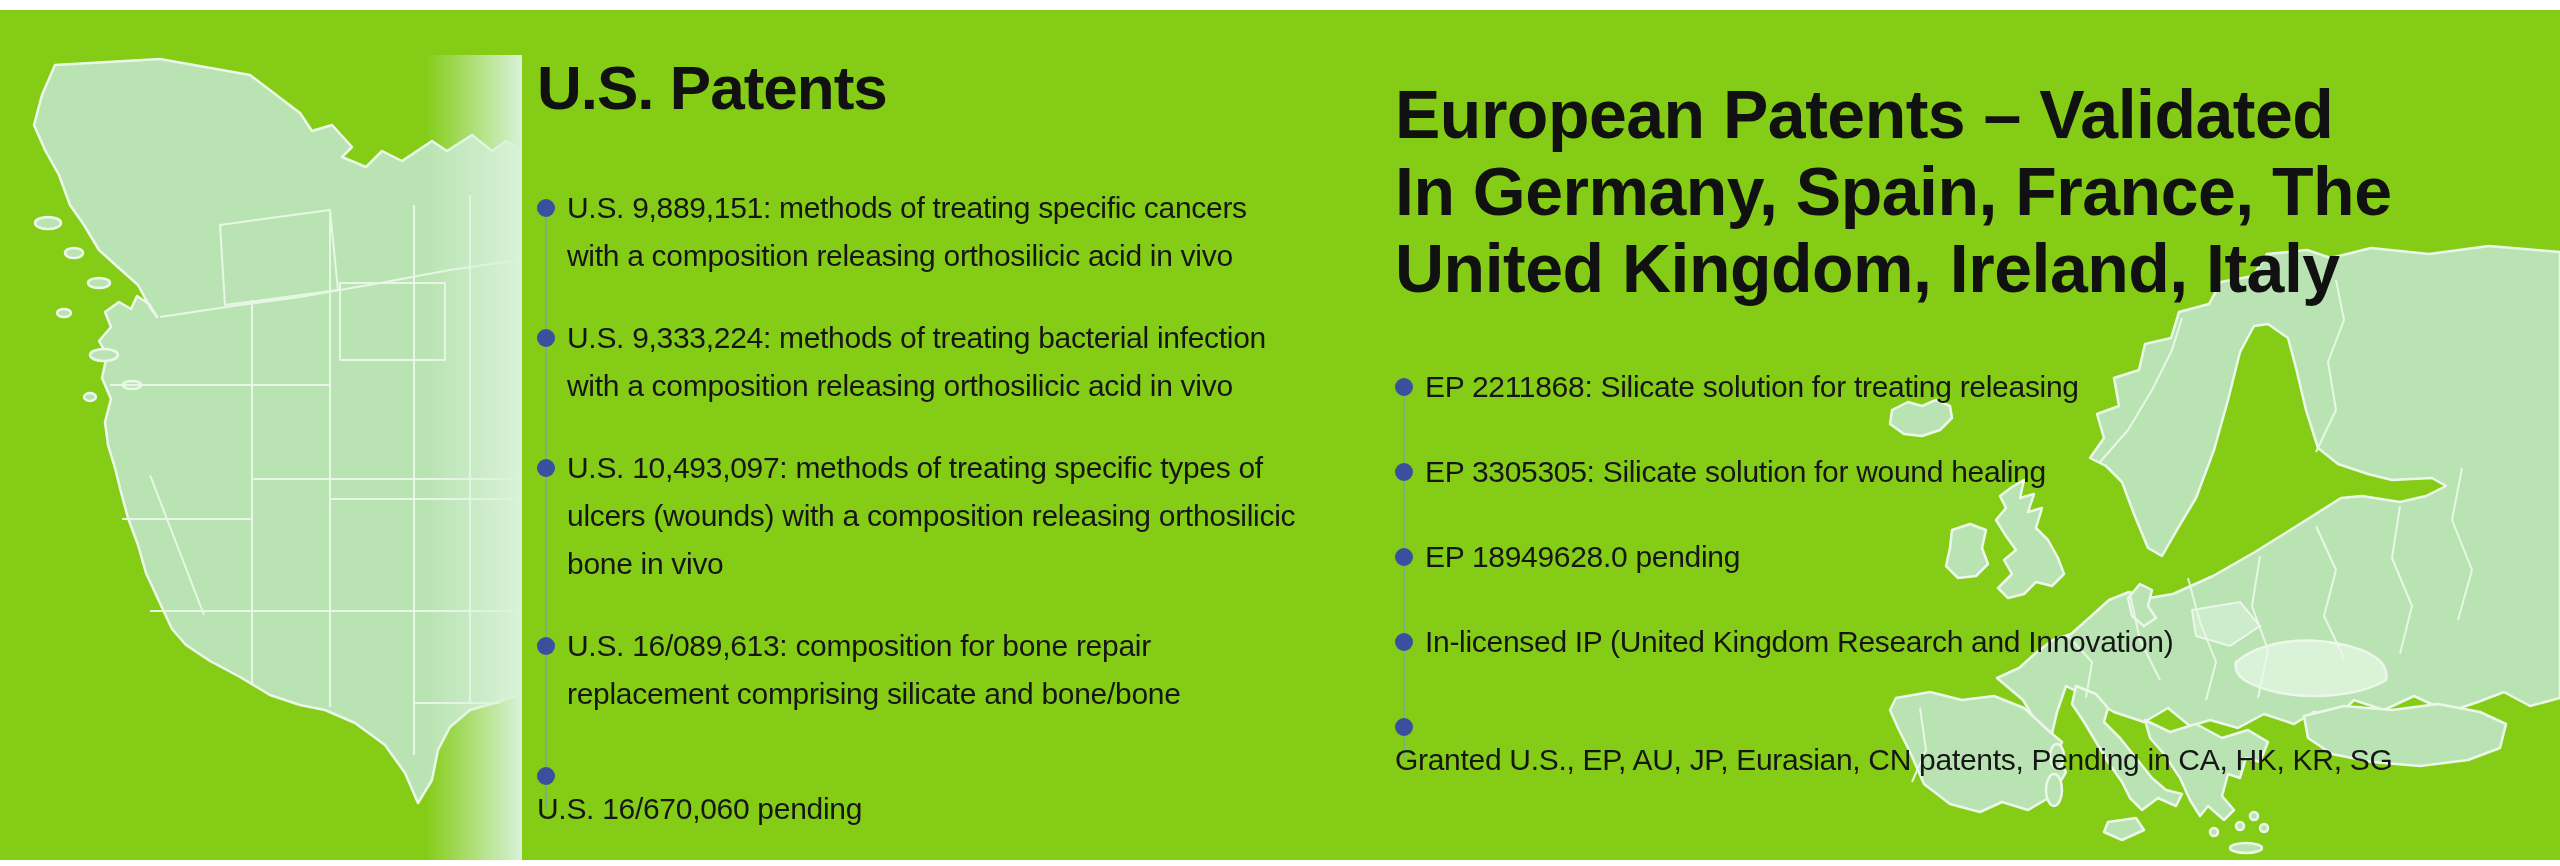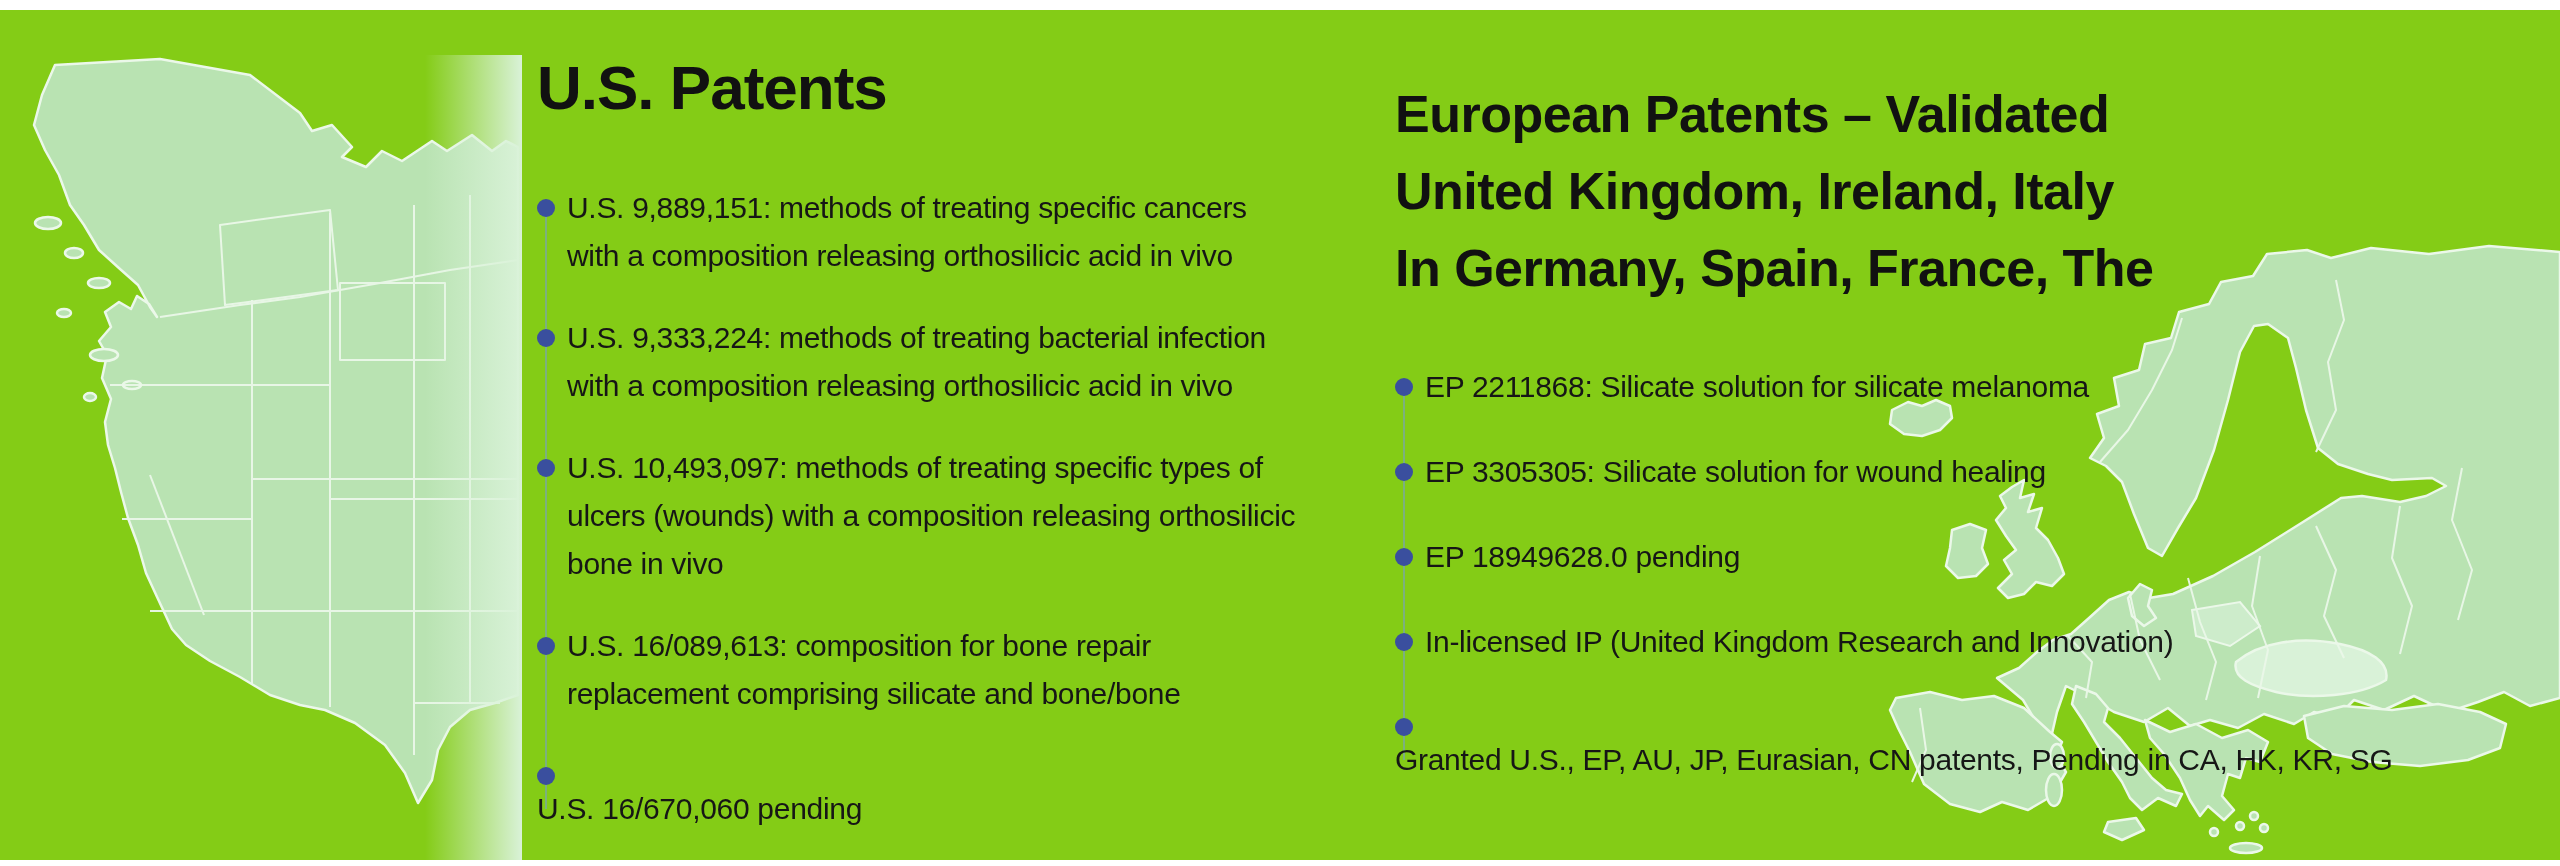--- a/index.html
+++ b/index.html
@@ -18,21 +18,21 @@
   .map{position:absolute;z-index:1;}
   .map-us{left:0;top:55px;}
   .map-eu{left:1600px;top:50px;}
 
   .col{position:absolute;z-index:3;}
   .us-col{left:537px;top:52px;width:880px;}
   .eu-col{left:1395px;top:76px;width:1165px;}
 
   h1{margin:0;font-weight:bold;color:#111111;}
   .us-title{font-size:62px;line-height:71px;letter-spacing:-1px;}
-  .eu-title{font-size:52px;line-height:77px;letter-spacing:-0.5px;}
+  .eu-title{font-size:68px;line-height:77px;letter-spacing:-0.5px;}
   .eu-title .tline{display:block;white-space:nowrap;}
 
   .plist{position:relative;margin-top:61px;}
   .eu-col .plist{margin-top:56px;}
   .connector{position:absolute;left:8px;top:24px;bottom:24px;width:2px;background:#7cb17e;}
   .item{position:relative;display:flex;margin-bottom:34px;}
   .eu-col .item{margin-bottom:37px;}
   .item:last-child{margin-bottom:0;flex-direction:column;}
   .dot{flex:none;width:18px;height:18px;border-radius:50%;background:#3a4f9e;margin:15px 12px 0 0;}
   .txt{font-size:30px;line-height:48px;letter-spacing:-0.3px;}
@@ -178,30 +178,30 @@
         <div class="txt">
           <span class="ln">U.S. 16/670,060 pending</span>
         </div>
       </div>
     </div>
   </section>
 
   <section class="col eu-col">
     <h1 class="eu-title">
       <span class="tline">European Patents – Validated</span>
+      <span class="tline">In Germany, Spain, France, The</span>
       <span class="tline">United Kingdom, Ireland, Italy</span>
-      <span class="tline">In Germany, Spain, France, The</span>
     </h1>
     <div class="plist">
       <div class="connector"></div>
 
       <div class="item">
         <span class="dot"></span>
         <div class="txt">
-          <span class="ln">EP 2211868: Silicate solution for silicate melanoma</span>
+          <span class="ln">EP 2211868: Silicate solution for treating releasing</span>
         </div>
       </div>
 
       <div class="item">
         <span class="dot"></span>
         <div class="txt">
           <span class="ln">EP 3305305: Silicate solution for wound healing</span>
         </div>
       </div>
 

